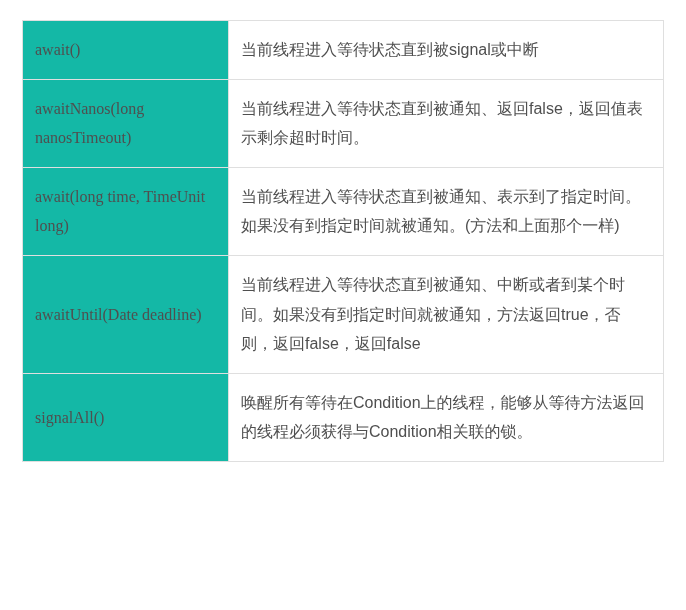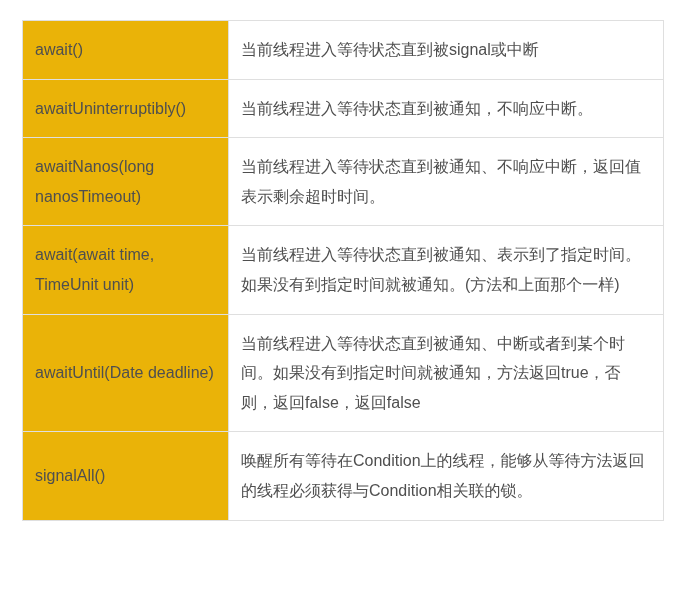--- a/index.html
+++ b/index.html
@@ -27,45 +27,42 @@
   td {
     border: 1px solid #dfdfdf;
     padding: 14px 12px;
     vertical-align: middle;
     font-size: 16px;
     line-height: 1.85;
     color: #4f4f4f;
   }
   td.method {
     width: 206px;
-    background: #eab308;
+    background: #14b8a6;
     word-break: break-word;
+    font-family: Liberation Serif, serif;
   }
 </style>
 </head>
 <body>
 
 <div class="page">
 
   <table>
     <tbody>
       <tr>
         <td class="method">await()</td>
         <td>当前线程进入等待状态直到被signal或中断</td>
       </tr>
       <tr>
-        <td class="method">awaitUninterruptibly()</td>
-        <td>当前线程进入等待状态直到被通知，不响应中断。</td>
+        <td class="method">awaitNanos(long nanosTimeout)</td>
+        <td>当前线程进入等待状态直到被通知、返回false，返回值表示剩余超时时间。</td>
       </tr>
       <tr>
-        <td class="method">awaitNanos(long nanosTimeout)</td>
-        <td>当前线程进入等待状态直到被通知、不响应中断，返回值表示剩余超时时间。</td>
-      </tr>
-      <tr>
-        <td class="method">await(await time, TimeUnit unit)</td>
+        <td class="method">await(long time, TimeUnit long)</td>
         <td>当前线程进入等待状态直到被通知、表示到了指定时间。如果没有到指定时间就被通知。(方法和上面那个一样)</td>
       </tr>
       <tr>
         <td class="method">awaitUntil(Date deadline)</td>
         <td>当前线程进入等待状态直到被通知、中断或者到某个时间。如果没有到指定时间就被通知，方法返回true，否则，返回false，返回false</td>
       </tr>
       <tr>
         <td class="method">signalAll()</td>
         <td>唤醒所有等待在Condition上的线程，能够从等待方法返回的线程必须获得与Condition相关联的锁。</td>
       </tr>

